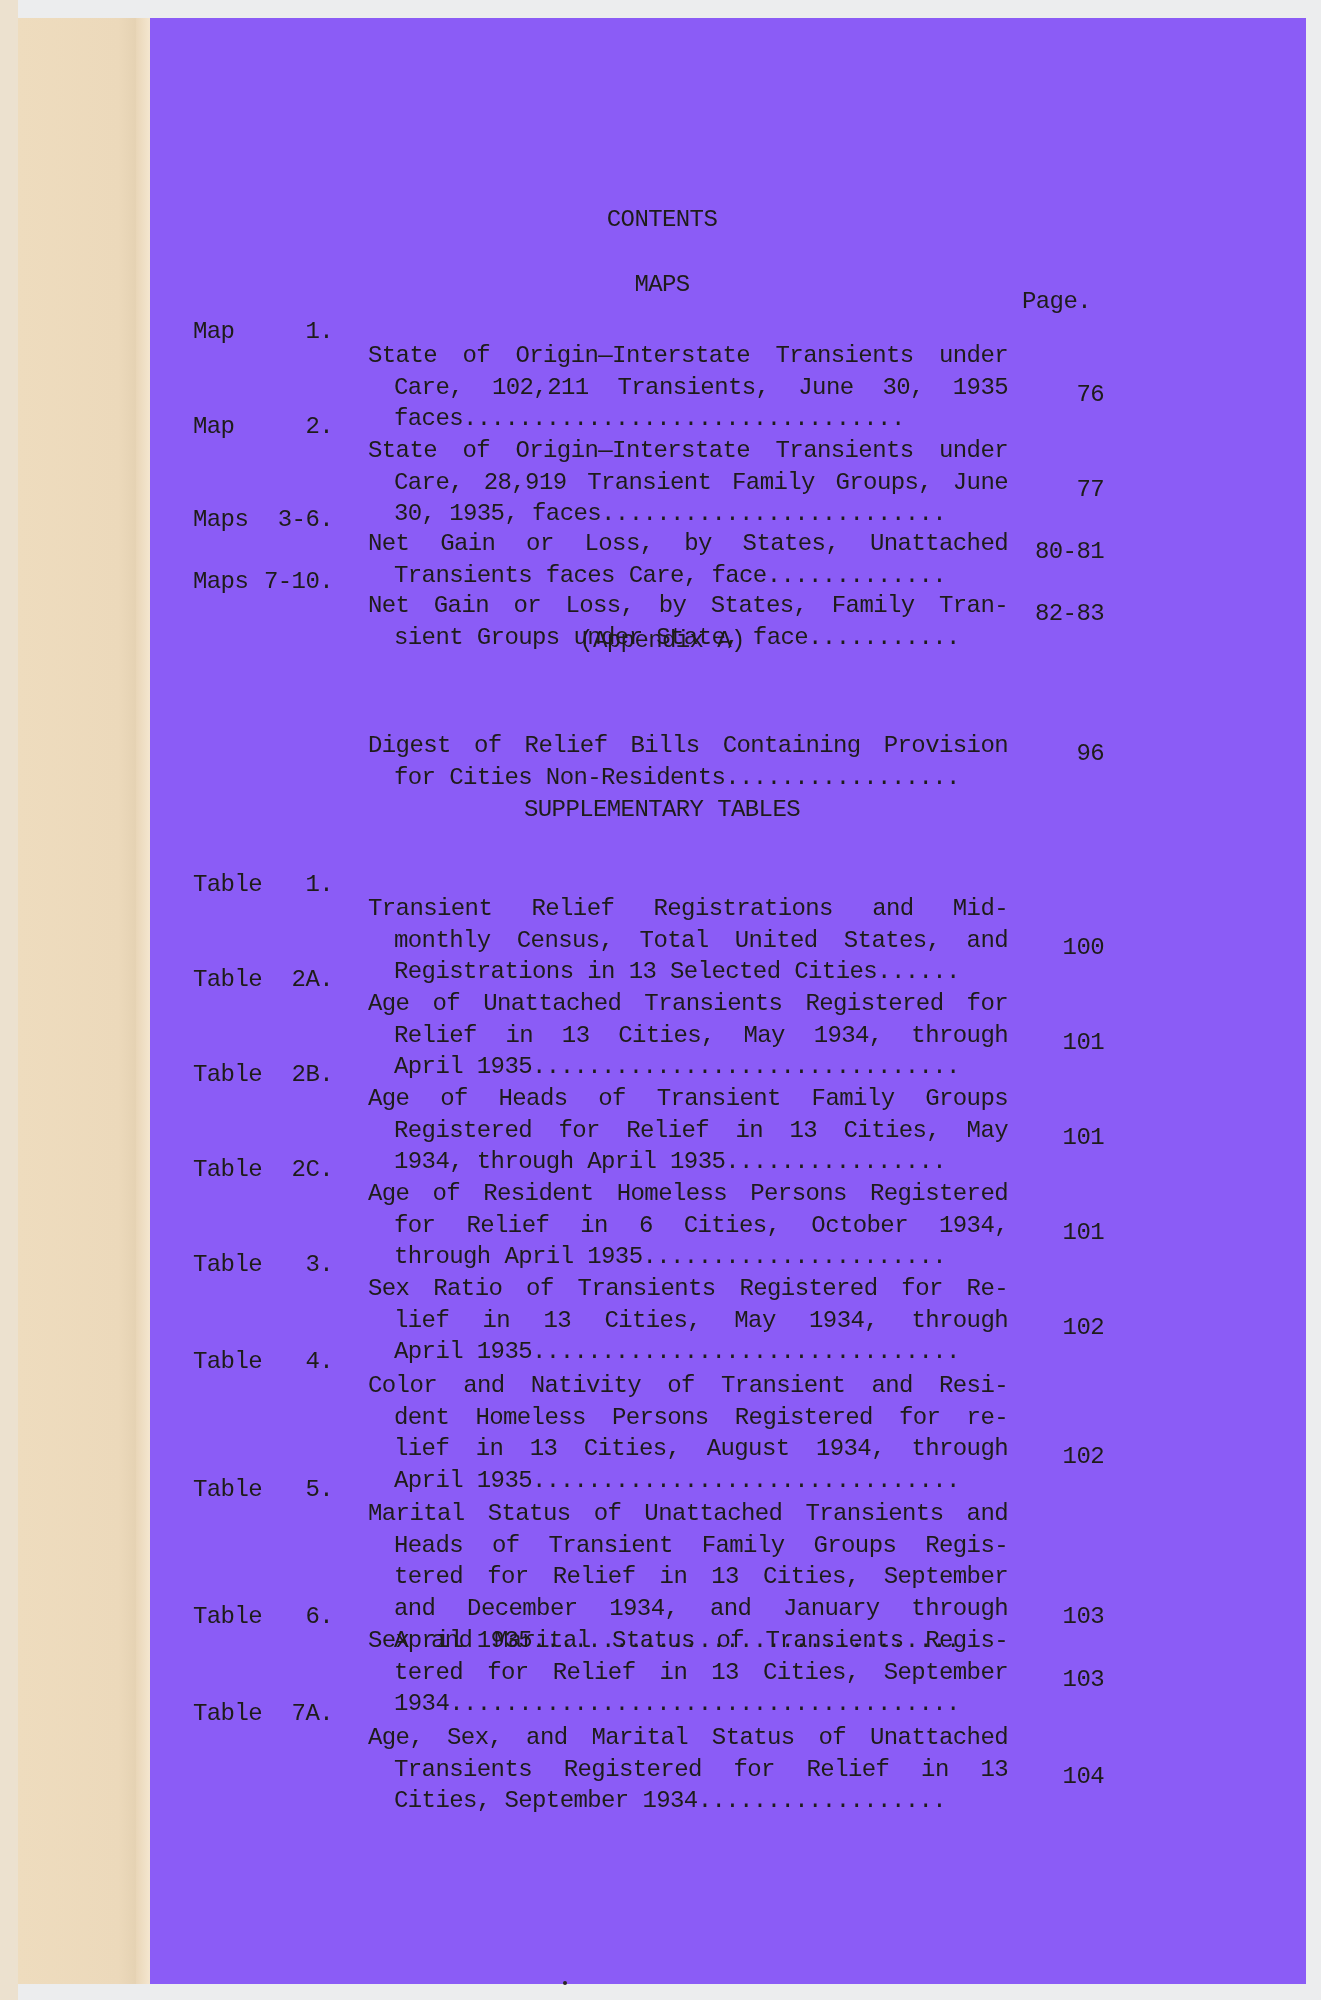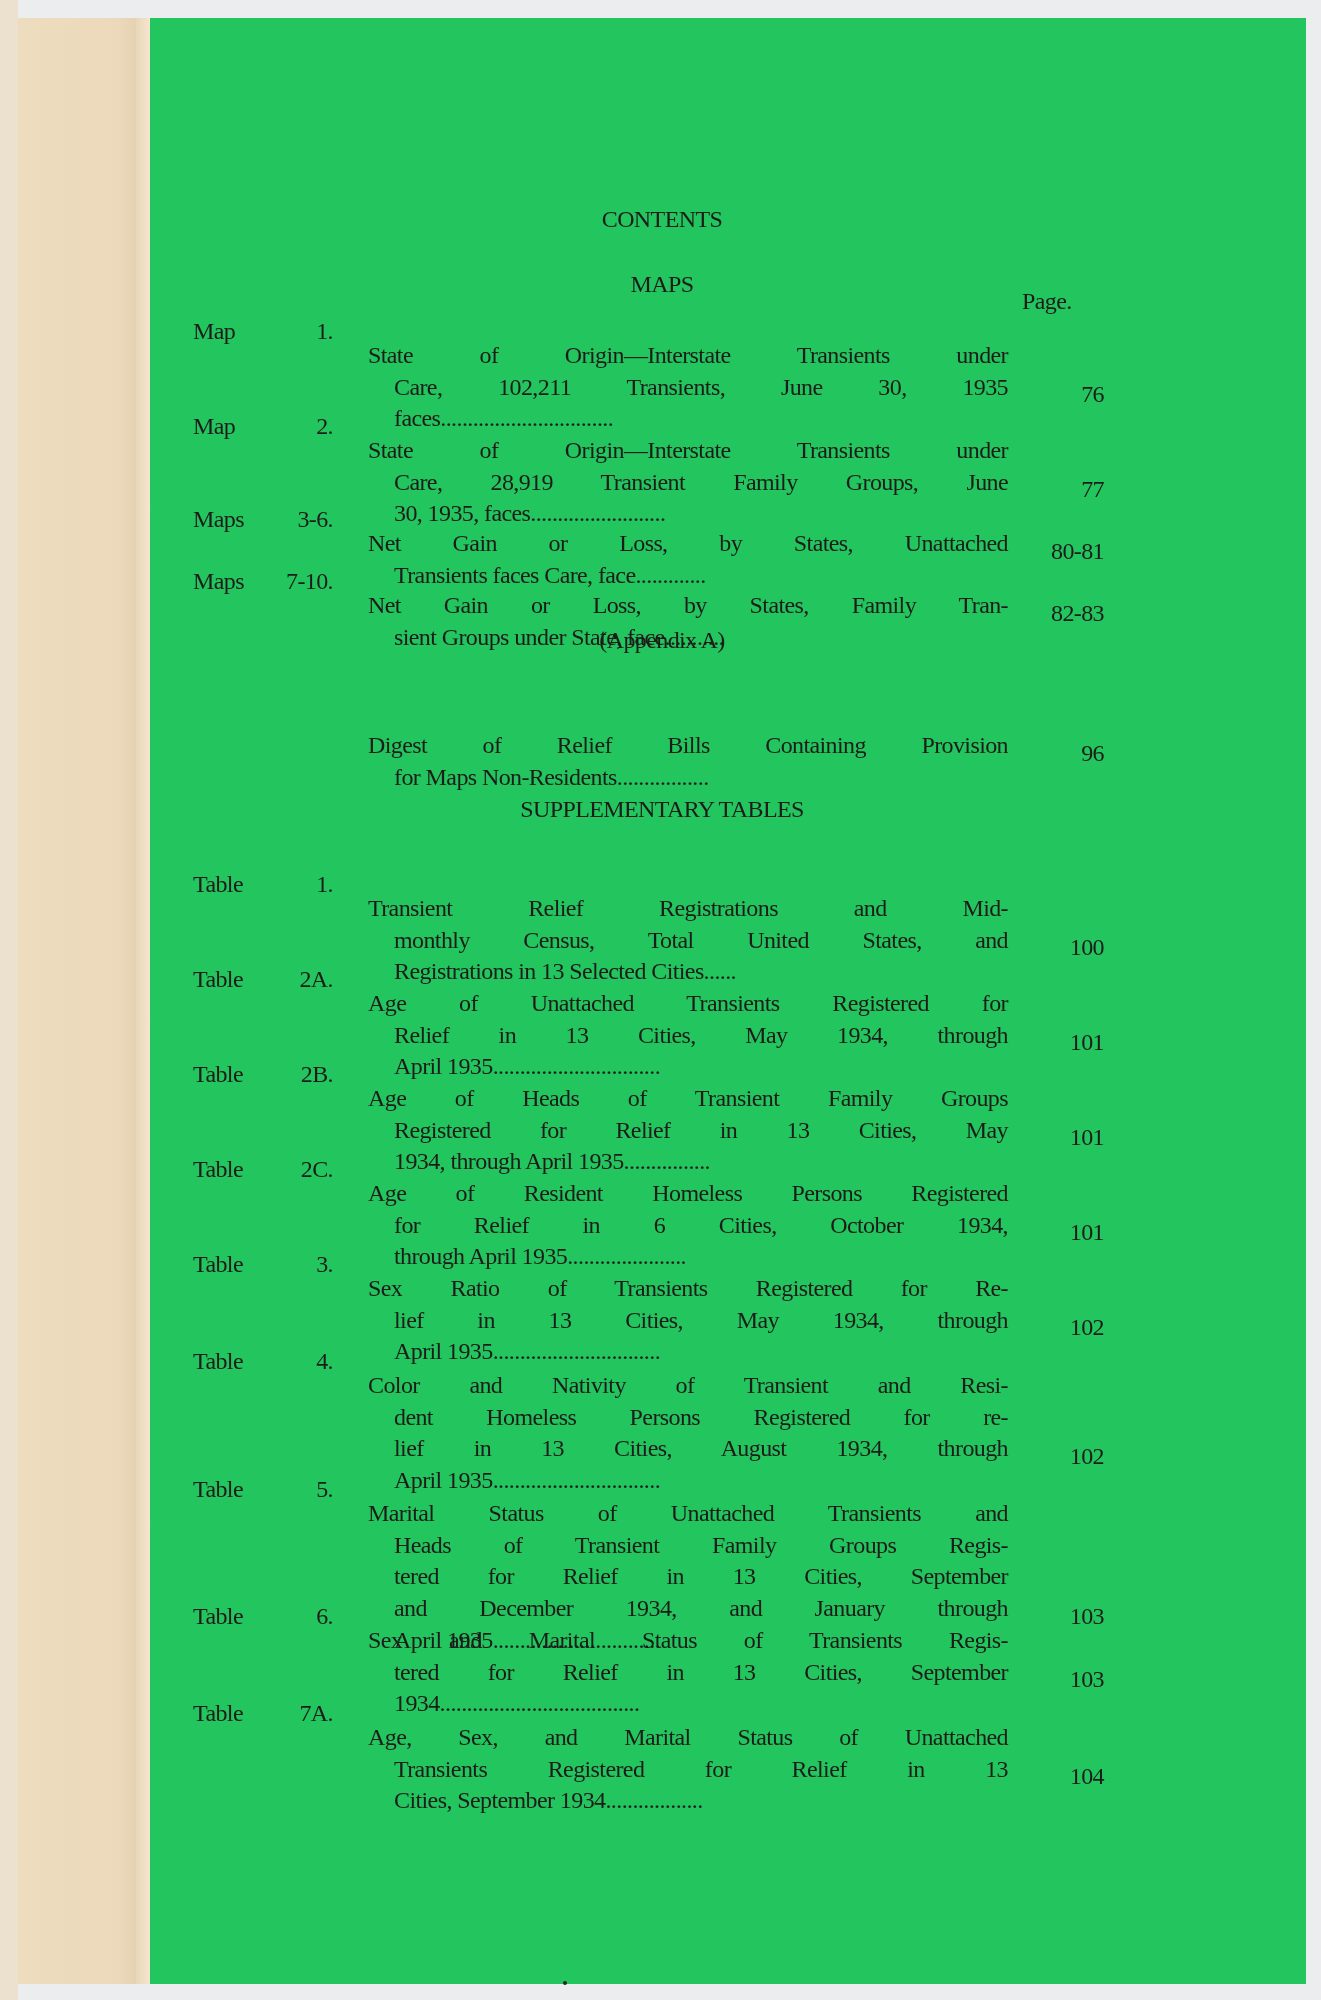--- a/index.html
+++ b/index.html
@@ -5,22 +5,21 @@
   html, body { margin: 0; padding: 0; }
   body {
     width: 1321px; height: 2000px; overflow: hidden;
     background: #ecedee;
     position: relative;
     font-family: "Liberation Mono", "DejaVu Sans Mono", monospace;
     color: #1e1c1a;
   }
   .page {
     position: absolute; left: 18px; top: 18px; width: 1288px; height: 1966px;
-    background: #22c55e;
-    font-family: Liberation Serif, serif;
+    background: #8b5cf6;
   }
   .page-left-strip {
     position: absolute; left: 0; top: 0; width: 118px; height: 100%;
     background: linear-gradient(to right, #eedcbe, #ecd9bb 85%, #e5d2b3);
   }
   .page-edge-shadow {
     position: absolute; left: 118px; top: 0; width: 14px; height: 100%;
     background: linear-gradient(to right, #e9d6b8, #f4e6cf);
   }
   .left-outer {
@@ -56,21 +55,21 @@
   <div class="content">
     <div class="center-heading" style="top:188px;">CONTENTS</div>
     <div class="center-heading" style="top:253px;">MAPS</div>
     <div class="page-label">Page.</div>
 
     <div id="entries">
         <div class="entry-line" style="top: 300px; left: 0px; width: 100%;"><span class="entry-type">Map</span><span class="entry-num">1.</span><div class="entry-text"><span class="text-line">State of Origin—Interstate Transients under</span><span class="text-line indent">Care, 102,211 Transients, June 30, 1935</span><span class="text-line last indent">faces................................</span></div><span class="entry-page" style="top: 63.4px;">76</span></div>
         <div class="entry-line" style="top: 395px; left: 0px; width: 100%;"><span class="entry-type">Map</span><span class="entry-num">2.</span><div class="entry-text"><span class="text-line">State of Origin—Interstate Transients under</span><span class="text-line indent">Care, 28,919 Transient Family Groups, June</span><span class="text-line last indent">30, 1935, faces.........................</span></div><span class="entry-page" style="top: 63.4px;">77</span></div>
         <div class="entry-line" style="top: 488px; left: 0px; width: 100%;"><span class="entry-type">Maps</span><span class="entry-num">3-6.</span><div class="entry-text"><span class="text-line">Net Gain or Loss, by States, Unattached</span><span class="text-line last indent">Transients faces Care, face.............</span></div><span class="entry-page" style="top: 31.7px;">80-81</span></div>
         <div class="entry-line" style="top: 550px; left: 0px; width: 100%;"><span class="entry-type">Maps</span><span class="entry-num">7-10.</span><div class="entry-text"><span class="text-line">Net Gain or Loss, by States, Family Tran-</span><span class="text-line last indent">sient Groups under State, face...........</span></div><span class="entry-page" style="top: 31.7px;">82-83</span></div>
-        <div class="entry-line" style="top: 690px; left: 0px; width: 100%;"><div class="entry-text"><span class="text-line">Digest of Relief Bills Containing Provision</span><span class="text-line last indent">for Maps Non-Residents.................</span></div><span class="entry-page" style="top: 31.7px;">96</span></div>
+        <div class="entry-line" style="top: 690px; left: 0px; width: 100%;"><div class="entry-text"><span class="text-line">Digest of Relief Bills Containing Provision</span><span class="text-line last indent">for Cities Non-Residents.................</span></div><span class="entry-page" style="top: 31.7px;">96</span></div>
         <div class="entry-line" style="top: 853px; left: 0px; width: 100%;"><span class="entry-type">Table</span><span class="entry-num">1.</span><div class="entry-text"><span class="text-line">Transient Relief Registrations and Mid-</span><span class="text-line indent">monthly Census, Total United States, and</span><span class="text-line last indent">Registrations in 13 Selected Cities......</span></div><span class="entry-page" style="top: 63.4px;">100</span></div>
         <div class="entry-line" style="top: 948px; left: 0px; width: 100%;"><span class="entry-type">Table</span><span class="entry-num">2A.</span><div class="entry-text"><span class="text-line">Age of Unattached Transients Registered for</span><span class="text-line indent">Relief in 13 Cities, May 1934, through</span><span class="text-line last indent">April 1935...............................</span></div><span class="entry-page" style="top: 63.4px;">101</span></div>
         <div class="entry-line" style="top: 1043px; left: 0px; width: 100%;"><span class="entry-type">Table</span><span class="entry-num">2B.</span><div class="entry-text"><span class="text-line">Age of Heads of Transient Family Groups</span><span class="text-line indent">Registered for Relief in 13 Cities, May</span><span class="text-line last indent">1934, through April 1935................</span></div><span class="entry-page" style="top: 63.4px;">101</span></div>
         <div class="entry-line" style="top: 1138px; left: 0px; width: 100%;"><span class="entry-type">Table</span><span class="entry-num">2C.</span><div class="entry-text"><span class="text-line">Age of Resident Homeless Persons Registered</span><span class="text-line indent">for Relief in 6 Cities, October 1934,</span><span class="text-line last indent">through April 1935......................</span></div><span class="entry-page" style="top: 63.4px;">101</span></div>
         <div class="entry-line" style="top: 1233px; left: 0px; width: 100%;"><span class="entry-type">Table</span><span class="entry-num">3.</span><div class="entry-text"><span class="text-line">Sex Ratio of Transients Registered for Re-</span><span class="text-line indent">lief in 13 Cities, May 1934, through</span><span class="text-line last indent">April 1935...............................</span></div><span class="entry-page" style="top: 63.4px;">102</span></div>
         <div class="entry-line" style="top: 1330px; left: 0px; width: 100%;"><span class="entry-type">Table</span><span class="entry-num">4.</span><div class="entry-text"><span class="text-line">Color and Nativity of Transient and Resi-</span><span class="text-line indent">dent Homeless Persons Registered for re-</span><span class="text-line indent">lief in 13 Cities, August 1934, through</span><span class="text-line last indent">April 1935...............................</span></div><span class="entry-page" style="top: 95.1px;">102</span></div>
         <div class="entry-line" style="top: 1458px; left: 0px; width: 100%;"><span class="entry-type">Table</span><span class="entry-num">5.</span><div class="entry-text"><span class="text-line">Marital Status of Unattached Transients and</span><span class="text-line indent">Heads of Transient Family Groups Regis-</span><span class="text-line indent">tered for Relief in 13 Cities, September</span><span class="text-line indent">and December 1934, and January through</span><span class="text-line last indent">April 1935...............................</span></div><span class="entry-page" style="top: 126.8px;">103</span></div>
         <div class="entry-line" style="top: 1585px; left: 0px; width: 100%;"><span class="entry-type">Table</span><span class="entry-num">6.</span><div class="entry-text"><span class="text-line">Sex and Marital Status of Transients Regis-</span><span class="text-line indent">tered for Relief in 13 Cities, September</span><span class="text-line last indent">1934.....................................</span></div><span class="entry-page" style="top: 63.4px;">103</span></div>
         <div class="entry-line" style="top: 1682px; left: 0px; width: 100%;"><span class="entry-type">Table</span><span class="entry-num">7A.</span><div class="entry-text"><span class="text-line">Age, Sex, and Marital Status of Unattached</span><span class="text-line indent">Transients Registered for Relief in 13</span><span class="text-line last indent">Cities, September 1934..................</span></div><span class="entry-page" style="top: 63.4px;">104</span></div>
       </div>

